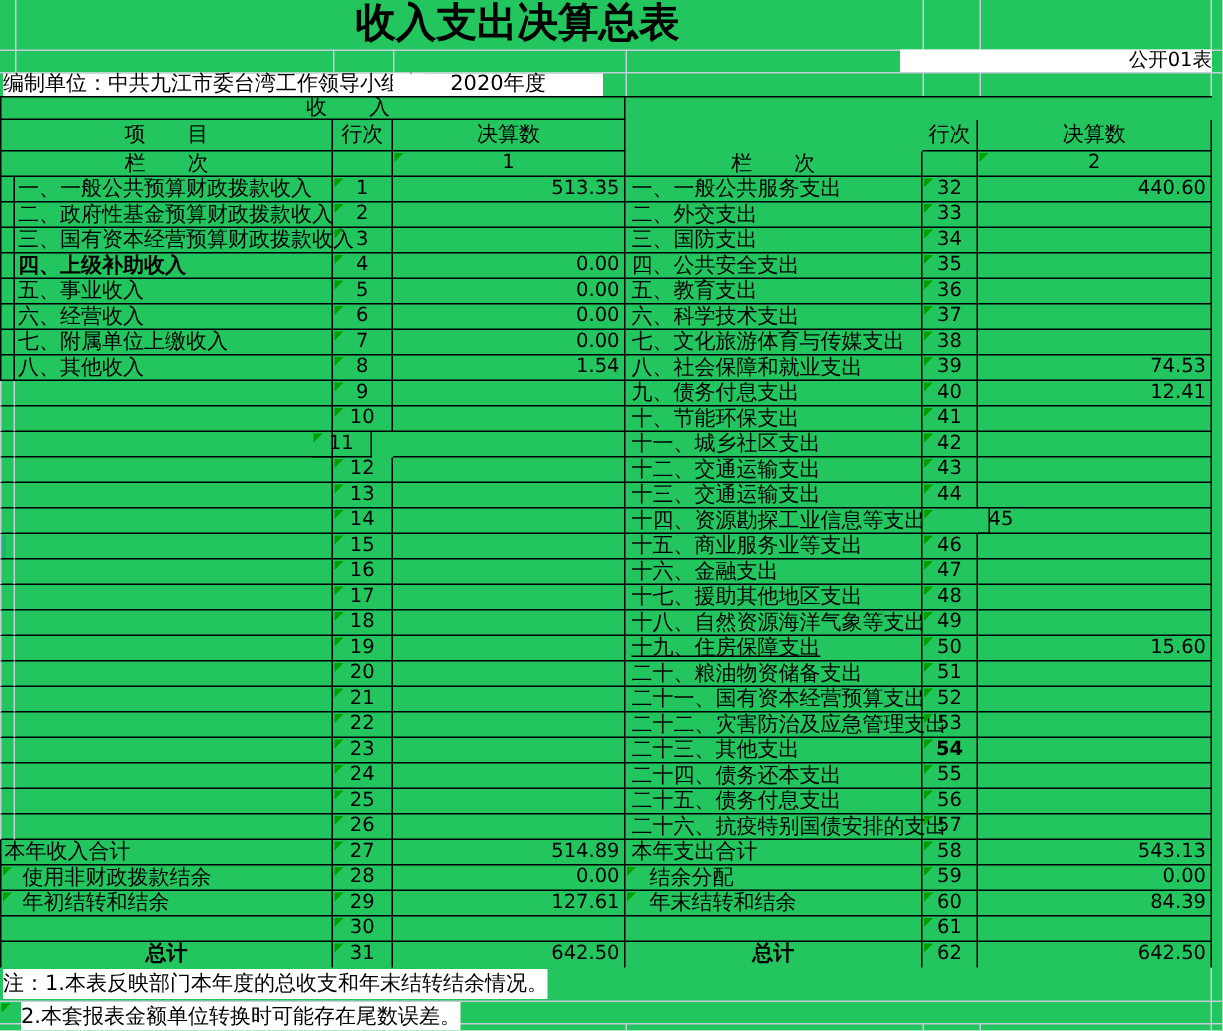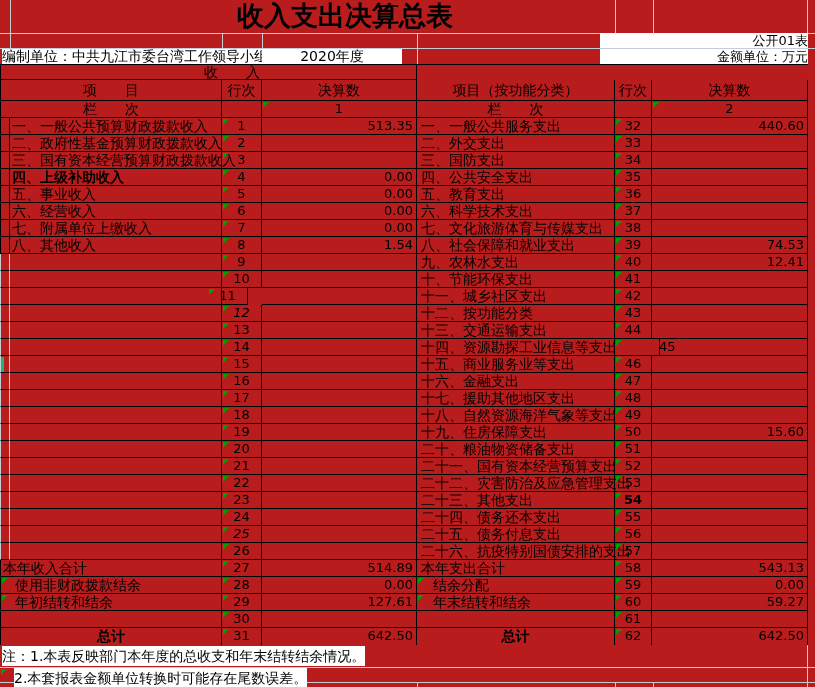--- a/index.html
+++ b/index.html
@@ -1,16 +1,16 @@
 <!DOCTYPE html>
 <html><head>
 <meta charset="utf-8">
 <style>
   html,body{margin:0;padding:0;background:#fff;}
-  #canvas{position:relative;width:815px;height:687px;background:#b91c1c;overflow:hidden;
+  #canvas{position:relative;width:815px;height:687px;background:#22c55e;overflow:hidden;
           font-family:"DejaVu Sans",sans-serif;color:#000;}
   .abs{position:absolute;}
   .gridline{position:absolute;background:#c5cdd9;}
   #page-title{left:10px;top:0;width:670px;height:32px;line-height:32px;text-align:center;
               font-size:27px;font-weight:bold;white-space:nowrap;}
   .toptext{font-size:13px;line-height:15px;white-space:nowrap;background:#fff;}
   .cell{position:absolute;box-sizing:border-box;border-right:1px solid #000;border-bottom:1px solid #000;
         font-size:14px;line-height:16px;white-space:nowrap;overflow:visible;background:transparent;}
   .ctr{text-align:center;}
   .num{font-size:13px;text-align:right;padding-right:3px;}
@@ -53,30 +53,28 @@
       <div class="gridline" style="left: 0px; top: 33px; width: 815px; height: 1px;"></div>
       <div class="gridline" style="left: 0px; top: 48px; width: 815px; height: 1px;"></div>
       <div class="gridline" style="left: 0px; top: 667px; width: 815px; height: 1px;"></div>
       <div class="gridline" style="left: 0px; top: 682px; width: 815px; height: 1px;"></div>
     </div>
 
   <div class="abs" id="page-title">收入支出决算总表</div>
   <div class="abs toptext" style="left:600px;top:33px;width:208px;text-align:right;">公开01表</div>
   <div class="abs toptext" style="left:2px;top:49px;font-size:14px;">编制单位：中共九江市委台湾工作领导小组办</div>
   <div class="abs toptext" style="left:262px;top:49px;width:140px;text-align:center;font-size:14px;">2020年度</div>
-  <div class="abs toptext" style="left:600px;top:49px;width:208px;text-align:right;">金额单位：万元</div>
 
   <div id="main-table">
 
     <div class="cell ctr blk-l" style="left:0;top:0;width:417px;height:15px;line-height:14px;padding-left:47px;">收　　入</div>
 
     <div class="cell ctr blk-l" style="left:0;top:15px;width:222px;height:21px;line-height:20px;">项　　目</div>
     <div class="cell ctr" style="left:222px;top:15px;width:40px;height:21px;line-height:20px;">行次</div>
     <div class="cell ctr" style="left:262px;top:15px;width:155px;height:21px;line-height:20px;">决算数</div>
-    <div class="cell ctr" style="left:417px;top:15px;width:198px;height:21px;line-height:20px;">项目（按功能分类）</div>
     <div class="cell ctr" style="left:615px;top:15px;width:37px;height:21px;line-height:20px;">行次</div>
     <div class="cell ctr" style="left:652px;top:15px;width:156px;height:21px;line-height:20px;">决算数</div>
 
     <div class="cell ctr blk-l" style="left:0;top:36px;width:222px;height:17px;">栏　　次</div>
     <div class="cell" style="left:222px;top:36px;width:40px;height:17px;"></div>
     <div class="cell ctr" style="left:262px;top:36px;width:155px;height:17px;font-size:13px;"><i class="tri"></i><span>1</span></div>
     <div class="cell ctr" style="left:417px;top:36px;width:198px;height:17px;">栏　　次</div>
     <div class="cell" style="left:615px;top:36px;width:37px;height:17px;"></div>
     <div class="cell ctr" style="left:652px;top:36px;width:156px;height:17px;font-size:13px;"><i class="tri"></i><span>2</span></div>
 
@@ -134,42 +132,42 @@
         <div class="cell lbl" style="left: 10px; top: 172px; width: 212px; height: 17px;">八、其他收入</div>
         <div class="cell lineno" style="left: 222px; top: 172px; width: 40px; height: 17px;">8<i class="tri"></i></div>
         <div class="cell num" style="left: 262px; top: 172px; width: 155px; height: 17px;">1.54</div>
         <div class="cell lblr" style="left: 417px; top: 172px; width: 198px; height: 17px;">八、社会保障和就业支出</div>
         <div class="cell lineno" style="left: 615px; top: 172px; width: 37px; height: 17px;">39<i class="tri"></i></div>
         <div class="cell num" style="left: 652px; top: 172px; width: 156px; height: 17px;">74.53</div>
         <div class="cell divider-light fnt-l" style="left: 0px; top: 189px; width: 10px; height: 17px;"></div>
         <div class="cell lbl" style="left: 10px; top: 189px; width: 212px; height: 17px;"></div>
         <div class="cell lineno" style="left: 222px; top: 189px; width: 40px; height: 17px;">9<i class="tri"></i></div>
         <div class="cell num" style="left: 262px; top: 189px; width: 155px; height: 17px;"></div>
-        <div class="cell lblr" style="left: 417px; top: 189px; width: 198px; height: 17px;">九、农林水支出</div>
+        <div class="cell lblr" style="left: 417px; top: 189px; width: 198px; height: 17px;">九、债务付息支出</div>
         <div class="cell lineno" style="left: 615px; top: 189px; width: 37px; height: 17px;">40<i class="tri"></i></div>
         <div class="cell num" style="left: 652px; top: 189px; width: 156px; height: 17px;">12.41</div>
         <div class="cell divider-light fnt-l" style="left: 0px; top: 206px; width: 10px; height: 17px;"></div>
         <div class="cell lbl" style="left: 10px; top: 206px; width: 212px; height: 17px;"></div>
         <div class="cell lineno" style="left: 222px; top: 206px; width: 40px; height: 17px;">10<i class="tri"></i></div>
         <div class="cell num" style="left: 262px; top: 206px; width: 155px; height: 17px;"></div>
         <div class="cell lblr" style="left: 417px; top: 206px; width: 198px; height: 17px;">十、节能环保支出</div>
         <div class="cell lineno" style="left: 615px; top: 206px; width: 37px; height: 17px;">41<i class="tri"></i></div>
         <div class="cell num" style="left: 652px; top: 206px; width: 156px; height: 17px;"></div>
         <div class="cell divider-light fnt-l" style="left: 0px; top: 223px; width: 10px; height: 17px;"></div>
         <div class="cell lbl" style="left: 10px; top: 223px; width: 212px; height: 17px;"></div>
         <div class="cell lineno" style="left: 208px; top: 223px; width: 40px; height: 17px;">11<i class="tri"></i></div>
         <div class="cell num" style="left: 262px; top: 223px; width: 155px; height: 17px;"></div>
         <div class="cell lblr" style="left: 417px; top: 223px; width: 198px; height: 17px;">十一、城乡社区支出</div>
         <div class="cell lineno" style="left: 615px; top: 223px; width: 37px; height: 17px;">42<i class="tri"></i></div>
         <div class="cell num" style="left: 652px; top: 223px; width: 156px; height: 17px;"></div>
         <div class="cell divider-light fnt-l" style="left: 0px; top: 240px; width: 10px; height: 17px;"></div>
         <div class="cell lbl" style="left: 10px; top: 240px; width: 212px; height: 17px;"></div>
-        <div class="cell lineno" style="left: 222px; top: 240px; width: 40px; height: 17px; font-style: italic;">12<i class="tri"></i></div>
+        <div class="cell lineno" style="left: 222px; top: 240px; width: 40px; height: 17px;">12<i class="tri"></i></div>
         <div class="cell num" style="left: 262px; top: 240px; width: 155px; height: 17px;"></div>
-        <div class="cell lblr" style="left: 417px; top: 240px; width: 198px; height: 17px;">十二、按功能分类</div>
+        <div class="cell lblr" style="left: 417px; top: 240px; width: 198px; height: 17px;">十二、交通运输支出</div>
         <div class="cell lineno" style="left: 615px; top: 240px; width: 37px; height: 17px;">43<i class="tri"></i></div>
         <div class="cell num" style="left: 652px; top: 240px; width: 156px; height: 17px;"></div>
         <div class="cell divider-light fnt-l" style="left: 0px; top: 257px; width: 10px; height: 17px;"></div>
         <div class="cell lbl" style="left: 10px; top: 257px; width: 212px; height: 17px;"></div>
         <div class="cell lineno" style="left: 222px; top: 257px; width: 40px; height: 17px;">13<i class="tri"></i></div>
         <div class="cell num" style="left: 262px; top: 257px; width: 155px; height: 17px;"></div>
         <div class="cell lblr" style="left: 417px; top: 257px; width: 198px; height: 17px;">十三、交通运输支出</div>
         <div class="cell lineno" style="left: 615px; top: 257px; width: 37px; height: 17px;">44<i class="tri"></i></div>
         <div class="cell num" style="left: 652px; top: 257px; width: 156px; height: 17px;"></div>
         <div class="cell divider-light fnt-l" style="left: 0px; top: 274px; width: 10px; height: 17px;"></div>
@@ -206,21 +204,21 @@
         <div class="cell lbl" style="left: 10px; top: 342px; width: 212px; height: 17px;"></div>
         <div class="cell lineno" style="left: 222px; top: 342px; width: 40px; height: 17px;">18<i class="tri"></i></div>
         <div class="cell num" style="left: 262px; top: 342px; width: 155px; height: 17px;"></div>
         <div class="cell lblr" style="left: 417px; top: 342px; width: 198px; height: 17px;">十八、自然资源海洋气象等支出</div>
         <div class="cell lineno" style="left: 615px; top: 342px; width: 37px; height: 17px;">49<i class="tri"></i></div>
         <div class="cell num" style="left: 652px; top: 342px; width: 156px; height: 17px;"></div>
         <div class="cell divider-light fnt-l" style="left: 0px; top: 359px; width: 10px; height: 17px;"></div>
         <div class="cell lbl" style="left: 10px; top: 359px; width: 212px; height: 17px;"></div>
         <div class="cell lineno" style="left: 222px; top: 359px; width: 40px; height: 17px;">19<i class="tri"></i></div>
         <div class="cell num" style="left: 262px; top: 359px; width: 155px; height: 17px;"></div>
-        <div class="cell lblr" style="left: 417px; top: 359px; width: 198px; height: 17px;">十九、住房保障支出</div>
+        <div class="cell lblr" style="left: 417px; top: 359px; width: 198px; height: 17px; text-decoration: underline;">十九、住房保障支出</div>
         <div class="cell lineno" style="left: 615px; top: 359px; width: 37px; height: 17px;">50<i class="tri"></i></div>
         <div class="cell num" style="left: 652px; top: 359px; width: 156px; height: 17px;">15.60</div>
         <div class="cell divider-light fnt-l" style="left: 0px; top: 376px; width: 10px; height: 17px;"></div>
         <div class="cell lbl" style="left: 10px; top: 376px; width: 212px; height: 17px;"></div>
         <div class="cell lineno" style="left: 222px; top: 376px; width: 40px; height: 17px;">20<i class="tri"></i></div>
         <div class="cell num" style="left: 262px; top: 376px; width: 155px; height: 17px;"></div>
         <div class="cell lblr" style="left: 417px; top: 376px; width: 198px; height: 17px;">二十、粮油物资储备支出</div>
         <div class="cell lineno" style="left: 615px; top: 376px; width: 37px; height: 17px;">51<i class="tri"></i></div>
         <div class="cell num" style="left: 652px; top: 376px; width: 156px; height: 17px;"></div>
         <div class="cell divider-light fnt-l" style="left: 0px; top: 393px; width: 10px; height: 17px;"></div>
@@ -246,21 +244,21 @@
         <div class="cell num" style="left: 652px; top: 427px; width: 156px; height: 17px;"></div>
         <div class="cell divider-light fnt-l" style="left: 0px; top: 444px; width: 10px; height: 17px;"></div>
         <div class="cell lbl" style="left: 10px; top: 444px; width: 212px; height: 17px;"></div>
         <div class="cell lineno" style="left: 222px; top: 444px; width: 40px; height: 17px;">24<i class="tri"></i></div>
         <div class="cell num" style="left: 262px; top: 444px; width: 155px; height: 17px;"></div>
         <div class="cell lblr" style="left: 417px; top: 444px; width: 198px; height: 17px;">二十四、债务还本支出</div>
         <div class="cell lineno" style="left: 615px; top: 444px; width: 37px; height: 17px;">55<i class="tri"></i></div>
         <div class="cell num" style="left: 652px; top: 444px; width: 156px; height: 17px;"></div>
         <div class="cell divider-light fnt-l" style="left: 0px; top: 461px; width: 10px; height: 17px;"></div>
         <div class="cell lbl" style="left: 10px; top: 461px; width: 212px; height: 17px;"></div>
-        <div class="cell lineno" style="left: 222px; top: 461px; width: 40px; height: 17px; font-style: italic;">25<i class="tri"></i></div>
+        <div class="cell lineno" style="left: 222px; top: 461px; width: 40px; height: 17px;">25<i class="tri"></i></div>
         <div class="cell num" style="left: 262px; top: 461px; width: 155px; height: 17px;"></div>
         <div class="cell lblr" style="left: 417px; top: 461px; width: 198px; height: 17px;">二十五、债务付息支出</div>
         <div class="cell lineno" style="left: 615px; top: 461px; width: 37px; height: 17px;">56<i class="tri"></i></div>
         <div class="cell num" style="left: 652px; top: 461px; width: 156px; height: 17px;"></div>
         <div class="cell divider-light fnt-l" style="left: 0px; top: 478px; width: 10px; height: 17px;"></div>
         <div class="cell lbl" style="left: 10px; top: 478px; width: 212px; height: 17px;"></div>
         <div class="cell lineno" style="left: 222px; top: 478px; width: 40px; height: 17px;">26<i class="tri"></i></div>
         <div class="cell num" style="left: 262px; top: 478px; width: 155px; height: 17px;"></div>
         <div class="cell lblr" style="left: 417px; top: 478px; width: 198px; height: 17px;">二十六、抗疫特别国债安排的支出</div>
         <div class="cell lineno" style="left: 615px; top: 478px; width: 37px; height: 17px;">57<i class="tri"></i></div>
@@ -275,21 +273,21 @@
         <div class="cell lineno" style="left: 222px; top: 512px; width: 40px; height: 17px;">28<i class="tri"></i></div>
         <div class="cell num" style="left: 262px; top: 512px; width: 155px; height: 17px;">0.00</div>
         <div class="cell indentR" style="left: 417px; top: 512px; width: 198px; height: 17px;">结余分配<i class="tri"></i></div>
         <div class="cell lineno" style="left: 615px; top: 512px; width: 37px; height: 17px;">59<i class="tri"></i></div>
         <div class="cell num" style="left: 652px; top: 512px; width: 156px; height: 17px;">0.00</div>
         <div class="cell indentL blk-l" style="left: 0px; top: 529px; width: 222px; height: 17px;">年初结转和结余<i class="tri"></i></div>
         <div class="cell lineno" style="left: 222px; top: 529px; width: 40px; height: 17px;">29<i class="tri"></i></div>
         <div class="cell num" style="left: 262px; top: 529px; width: 155px; height: 17px;">127.61</div>
         <div class="cell indentR" style="left: 417px; top: 529px; width: 198px; height: 17px;">年末结转和结余<i class="tri"></i></div>
         <div class="cell lineno" style="left: 615px; top: 529px; width: 37px; height: 17px;">60<i class="tri"></i></div>
-        <div class="cell num" style="left: 652px; top: 529px; width: 156px; height: 17px;">59.27</div>
+        <div class="cell num" style="left: 652px; top: 529px; width: 156px; height: 17px;">84.39</div>
         <div class="cell lbl blk-l" style="left: 0px; top: 546px; width: 222px; height: 17px;"></div>
         <div class="cell lineno" style="left: 222px; top: 546px; width: 40px; height: 17px;">30<i class="tri"></i></div>
         <div class="cell num" style="left: 262px; top: 546px; width: 155px; height: 17px;"></div>
         <div class="cell lblr" style="left: 417px; top: 546px; width: 198px; height: 17px;"></div>
         <div class="cell lineno" style="left: 615px; top: 546px; width: 37px; height: 17px;">61<i class="tri"></i></div>
         <div class="cell num" style="left: 652px; top: 546px; width: 156px; height: 17px;"></div>
         <div class="cell total blk-l nobottom" style="left: 0px; top: 563px; width: 222px; height: 17px;">总计</div>
         <div class="cell lineno nobottom" style="left: 222px; top: 563px; width: 40px; height: 17px;">31<i class="tri"></i></div>
         <div class="cell num nobottom" style="left: 262px; top: 563px; width: 155px; height: 17px;">642.50</div>
         <div class="cell total nobottom" style="left: 417px; top: 563px; width: 198px; height: 17px;">总计</div>

